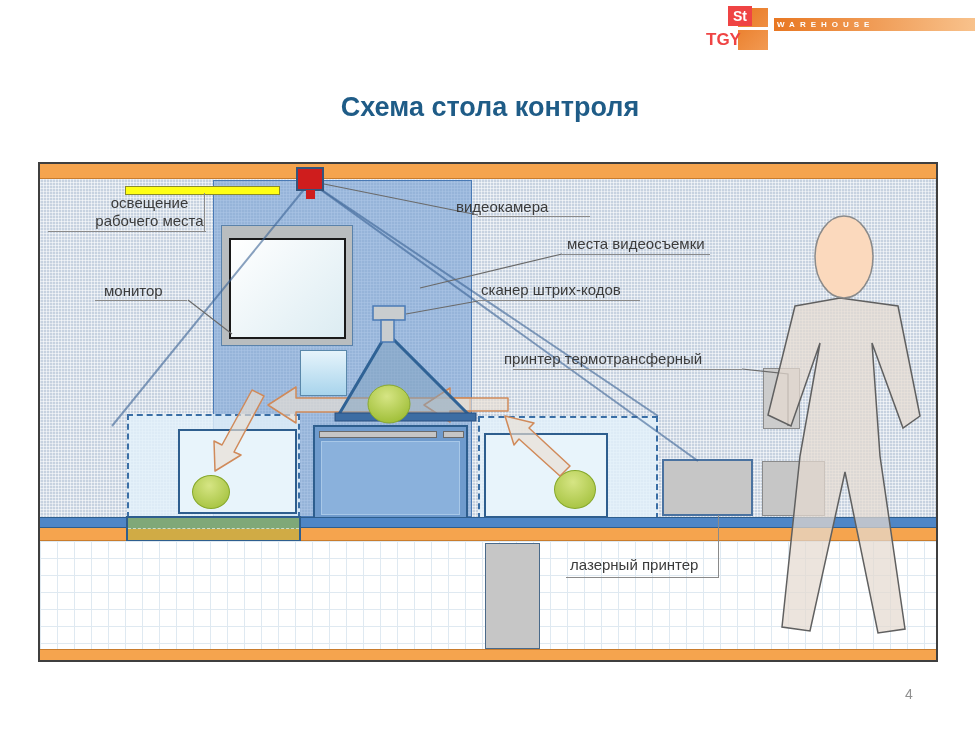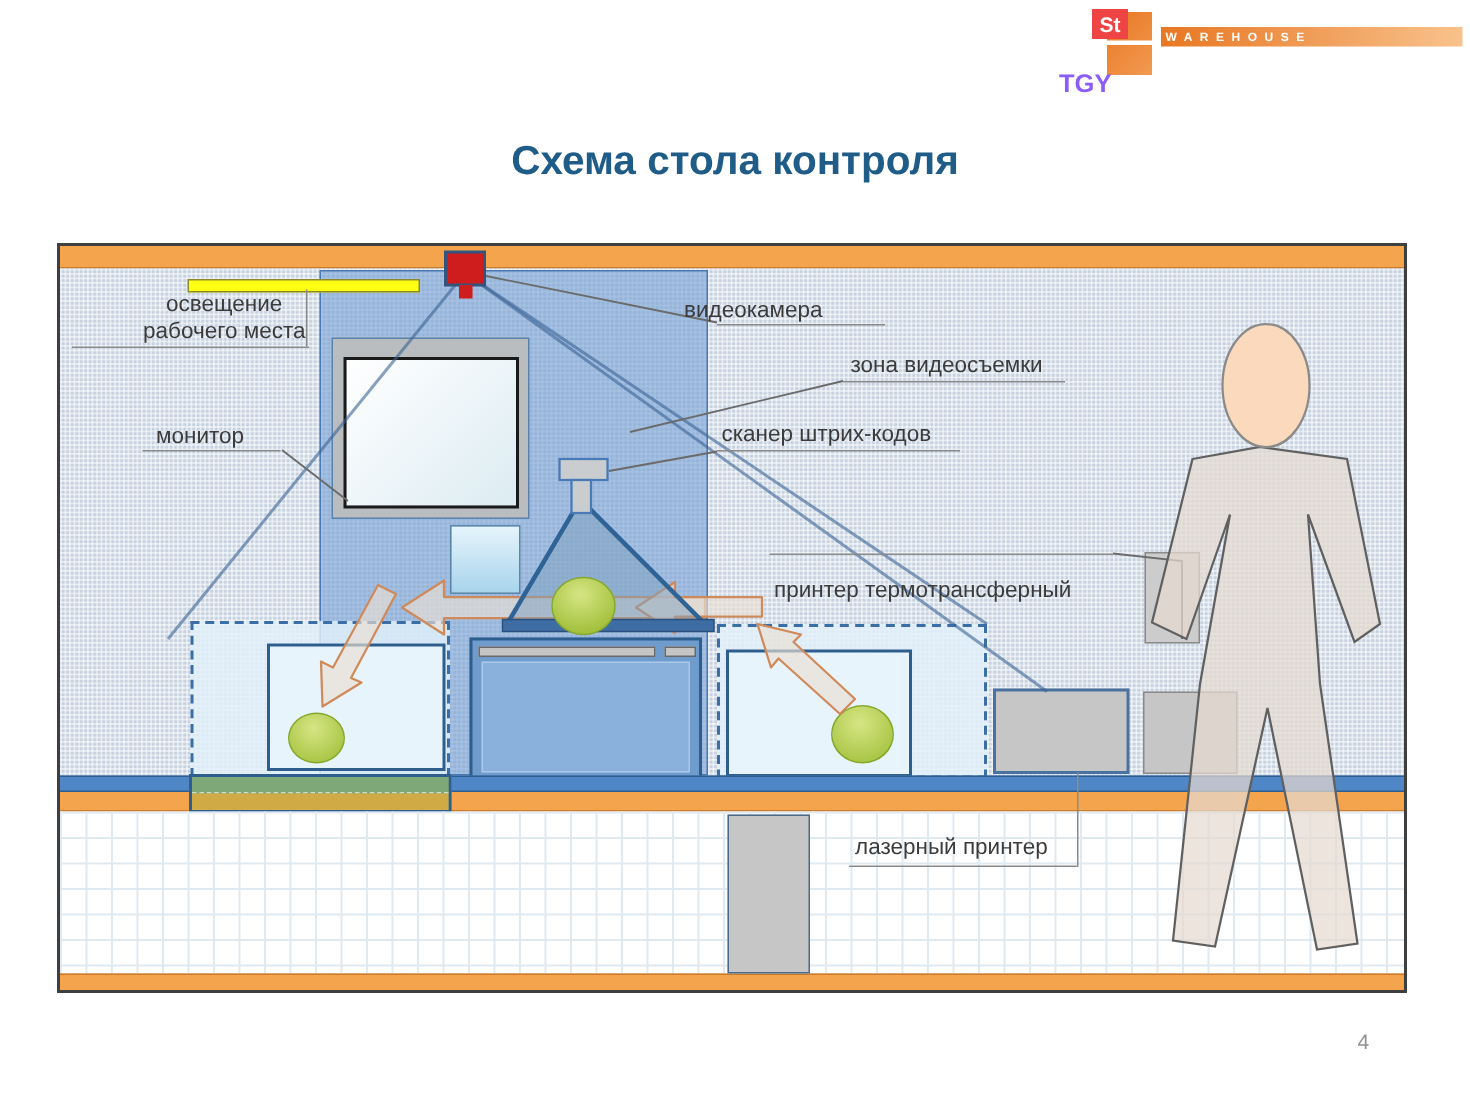--- a/index.html
+++ b/index.html
@@ -8,21 +8,21 @@
 
   
   .logo{position:absolute;left:700px;top:2px;width:276px;height:54px;}
   .logo-icon{position:absolute;left:6px;top:4px;width:64px;height:48px;}
   .icon-orange{position:absolute;left:32px;top:2px;width:30px;height:42px;
 teh               background:linear-gradient(135deg,#e87722,#f29a52);}
   .icon-orange{background:linear-gradient(135deg,#e87722,#f29a52);}
   .icon-orange-gap{position:absolute;left:32px;top:21px;width:30px;height:3px;background:#ffffff;}
   .icon-st{position:absolute;left:22px;top:0px;width:24px;height:20px;background:#ef4444;color:#fff;
            font-weight:bold;font-size:14px;text-align:center;line-height:20px;}
-  .icon-tgy{position:absolute;left:0px;top:40px;color:#8b5cf6;font-weight:bold;font-size:17px;letter-spacing:0px;}
+  .icon-tgy{position:absolute;left:0px;top:24px;color:#ef4444;font-weight:bold;font-size:17px;letter-spacing:0px;}
   .logo-text{position:absolute;left:74px;top:4px;}
   .brand{font-size:25px;font-weight:bold;color:#1c3e6e;letter-spacing:-0.5px;white-space:nowrap;}
   .warehouse-bar{margin-top:12px;width:198px;height:13px;line-height:13px;
                  background:linear-gradient(90deg,#e87722,#f8c28c);
                  color:#ffffff;font-size:8px;font-weight:bold;letter-spacing:5px;padding-left:3px;}
   .title{position:absolute;left:0;top:92px;width:100%;text-align:center;
          font-size:27px;font-weight:bold;color:#1f5c87;}
   .page-number{position:absolute;left:905px;top:686px;font-size:14px;color:#909090;}
 
   
@@ -200,30 +200,30 @@
       </g>
     </svg>
 
     <div class="lbl lbl-wrap" style="left:5px;top:30px;width:166px;">освещение рабочего места</div>
     <div class="uline" style="left:8px;top:67px;width:158px;"></div>
     <div class="vline" style="left:164px;top:29px;height:38px;"></div>
 
     <div class="lbl" style="left:416px;top:34px;">видеокамера</div>
     <div class="uline" style="left:438px;top:52px;width:112px;"></div>
 
-    <div class="lbl" style="left:527px;top:71px;">зона видеосъемки</div>
+    <div class="lbl" style="left:527px;top:71px;">места видеосъемки</div>
     <div class="uline" style="left:522px;top:90px;width:148px;"></div>
 
     <div class="lbl" style="left:64px;top:118px;">монитор</div>
     <div class="uline" style="left:55px;top:136px;width:92px;"></div>
 
     <div class="lbl" style="left:441px;top:117px;">сканер штрих-кодов</div>
     <div class="uline" style="left:438px;top:136px;width:162px;"></div>
 
-    <div class="lbl" style="left:476px;top:186px;margin-top:35px;">принтер термотрансферный</div>
+    <div class="lbl" style="left:464px;top:186px;">принтер термотрансферный</div>
     <div class="uline" style="left:473px;top:205px;width:229px;"></div>
 
     <div class="lbl" style="left:530px;top:392px;text-align:center;">лазерный принтер</div>
     <div class="uline" style="left:526px;top:413px;width:153px;"></div>
     <div class="vline" style="left:678px;top:351px;height:62px;"></div>
   </div>
 
   <div class="page-number">4</div>
 </div>
 

